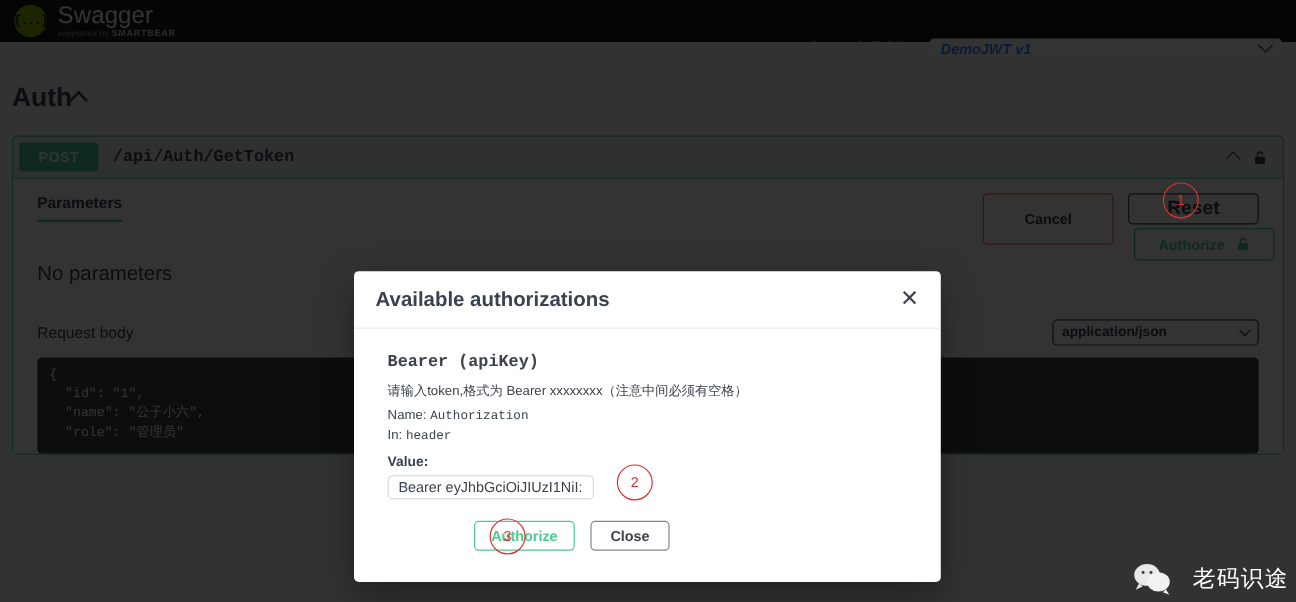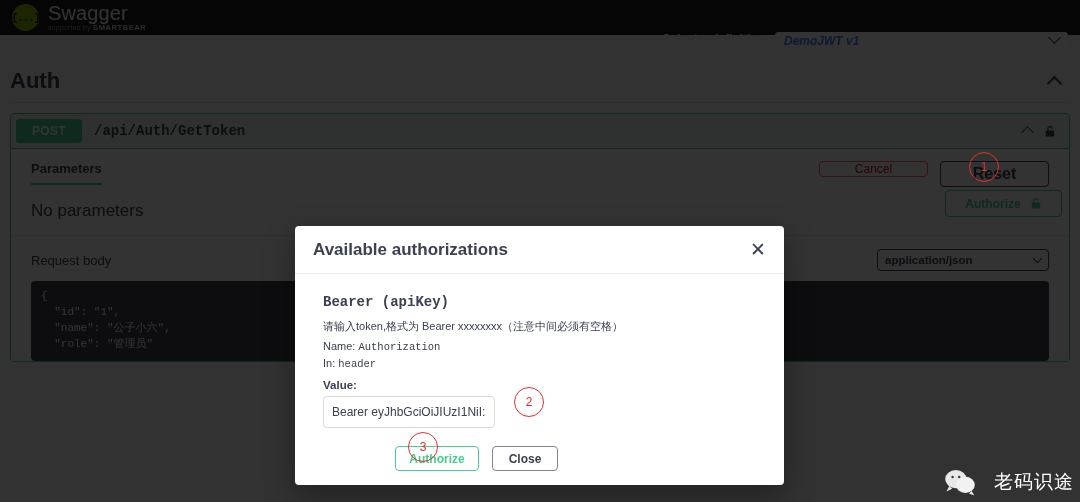--- a/index.html
+++ b/index.html
@@ -101,21 +101,21 @@
     border: 1px solid #49cc90; border-radius: 4px;
     background: #fff;
     display: flex; align-items: center; justify-content: center; gap: 9px;
     font-size: 12px; font-weight: 700; color: #49cc90;
   }
   .lock-ico { width: 12px; height: 13px; display: block; }
 
   
   .tag-block { margin-top: 33px; padding: 0 10px; }
   .tag-head {
-    display: flex; align-items: center; justify-content: space-between;
+    display: flex; align-items: center; justify-content: flex-start;
     border-bottom: 1px solid #e4e4e4;
     padding-bottom: 8px;
     margin-top: 16px;
   }
   .tag-name { font-size: 22px; font-weight: 700; color: #3b4151; }
   .chev-up {
     width: 11px; height: 11px;
     border-left: 2px solid #3b4151; border-top: 2px solid #3b4151;
     transform: rotate(45deg); margin-right: 10px; margin-top: 4px;
   }
@@ -156,23 +156,23 @@
   .tabs-row {
     display: flex; align-items: flex-start; justify-content: space-between;
     padding: 12px 20px 0 20px;
   }
   .tab {
     font-size: 13px; font-weight: 700; color: #3b4151;
     padding-bottom: 7px; border-bottom: 2px solid #49cc90;
   }
   .exec-btns { display: flex; gap: 12px; }
   .btn-cancel {
-    width: 109px; height: 16px; border: 1px solid #ff6060; border-radius: 4px;
-    background: #fff; color: #b91c1c;
-    font-size: 12px; font-weight: 400;
+    width: 109px; height: 43px; border: 1px solid #ff6060; border-radius: 4px;
+    background: #fff; color: #404040;
+    font-size: 12px; font-weight: 700;
     display: flex; align-items: center; justify-content: center;
   }
   .btn-reset {
     width: 109px; height: 26px; border: 1px solid #3b4151; border-radius: 4px;
     background: #fff; color: #3b4151;
     font-size: 16px; font-weight: 700;
     display: flex; align-items: center; justify-content: center;
   }
   .no-params {
     padding: 14px 20px 14px 20px;
@@ -235,21 +235,21 @@
   .scheme-desc { font-size: 11px; color: #3b4151; margin-bottom: 6px; line-height: 1.4; }
   .scheme-meta {
     font-size: 11px; color: #3b4151; margin-bottom: 4px;
   }
   .scheme-meta .mono {
     font-family: "Liberation Mono", "DejaVu Sans Mono", monospace;
     font-size: 10.5px;
   }
   .value-label { font-size: 11.5px; font-weight: 700; color: #3b4151; margin: 9px 0 5px 0; }
   .value-input {
-    width: 172px; height: 32px;
+    width: 172px; height: 20px;
     border: 1px solid #d9d9d9; border-radius: 4px;
     padding: 0 8px;
     font-size: 12px; color: #3b4151;
     display: flex; align-items: center;
     overflow: hidden; white-space: nowrap;
     background: #fff;
   }
   .modal-actions {
     display: flex; align-items: center; gap: 13px;
     margin-top: 18px; margin-left: 72px;

